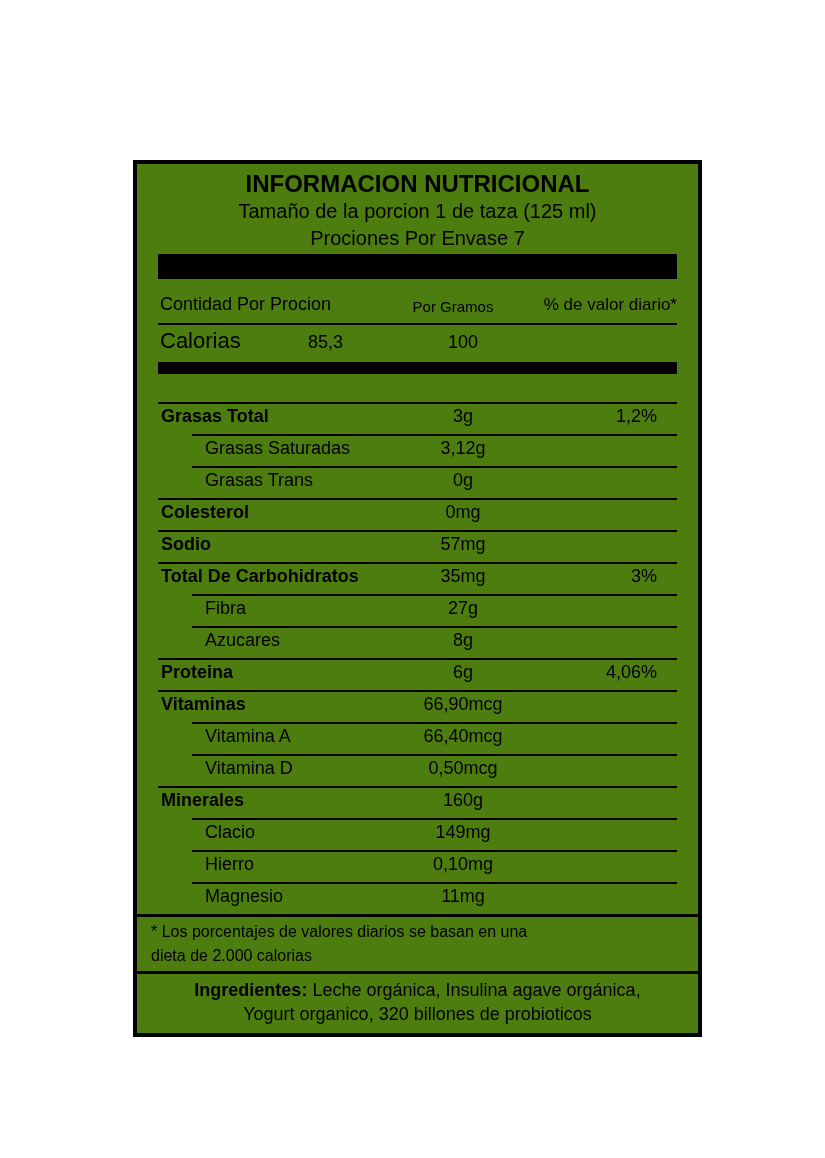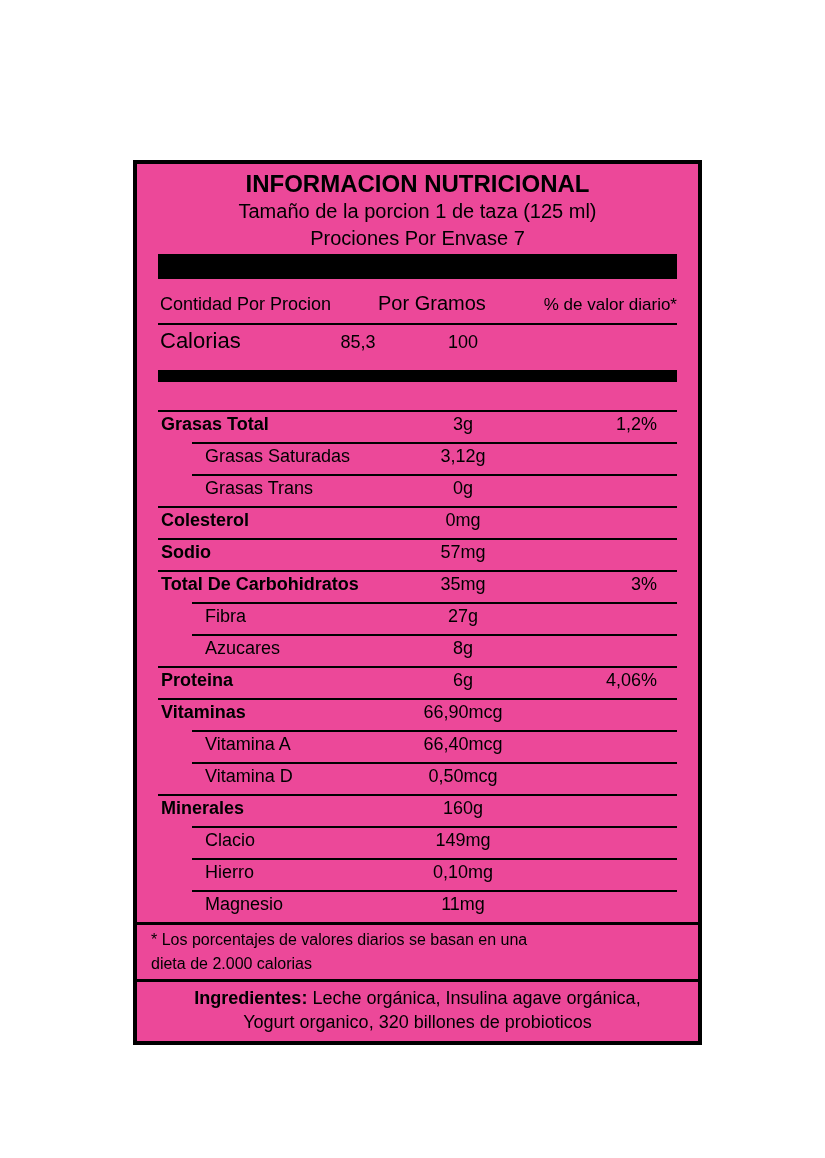--- a/index.html
+++ b/index.html
@@ -4,35 +4,35 @@
 <style>
   html, body { margin:0; padding:0; }
   .page {
     position:relative; width:825px; height:1158px;
     background:#ffffff; color:#000000;
     font-family:"Liberation Sans", sans-serif;
     overflow:hidden;
   }
   .label {
     position:absolute; left:133px; top:160px; width:569px;
-    box-sizing:border-box; border:4px solid #000; background:#ec4899;
+    box-sizing:border-box; border:4px solid #000; background:#4d7c0f;
   }
   .hdr { text-align:center; padding:6px 10px 0; }
   .title { font-size:24px; font-weight:bold; line-height:28px; }
   .sub { font-size:20px; line-height:27px; }
   .bar { background:#000; margin:0 21px; }
   .bar.thick { height:25px; margin-top:2px; }
   .bar.med { height:12px; }
   .colhdr { position:relative; height:44px; margin:0 21px; border-bottom:2px solid #000; }
   .colhdr .c1 { position:absolute; left:2px;  bottom:8px; font-size:18px; }
-  .colhdr .c2 { position:absolute; left:220px; width:170px; bottom:8px; font-size:20px; }
+  .colhdr .c2 { position:absolute; left:210px; width:170px; text-align:center; bottom:8px; font-size:15px; }
   .colhdr .c3 { position:absolute; right:0px; bottom:8px; font-size:17px; }
-  .calrow { position:relative; height:45px; margin:0 21px; }
+  .calrow { position:relative; height:37px; margin:0 21px; }
   .calrow .calname { position:absolute; left:2px; top:3px; font-size:22px; }
-  .calrow .calv1 { position:absolute; left:150px; width:100px; text-align:center; top:7px; font-size:18px; }
+  .calrow .calv1 { position:absolute; left:150px; width:100px; top:7px; font-size:18px; }
   .calrow .calv2 { position:absolute; left:255px; width:100px; text-align:center; top:7px; font-size:18px; }
   .spacer { height:28px; }
   .rows { margin:0 21px; }
   .row { position:relative; height:32px; font-size:18px; }
   .row .topline { position:absolute; left:0; right:0; top:0; height:2px; background:#000; }
   .row.indent .topline { left:34px; }
   .row .name { position:absolute; left:3px; top:4px; white-space:nowrap; }
   .row.indent .name { left:47px; }
   .row .name.b { font-weight:bold; }
   .row .amount { position:absolute; left:220px; width:170px; text-align:center; top:4px; }

